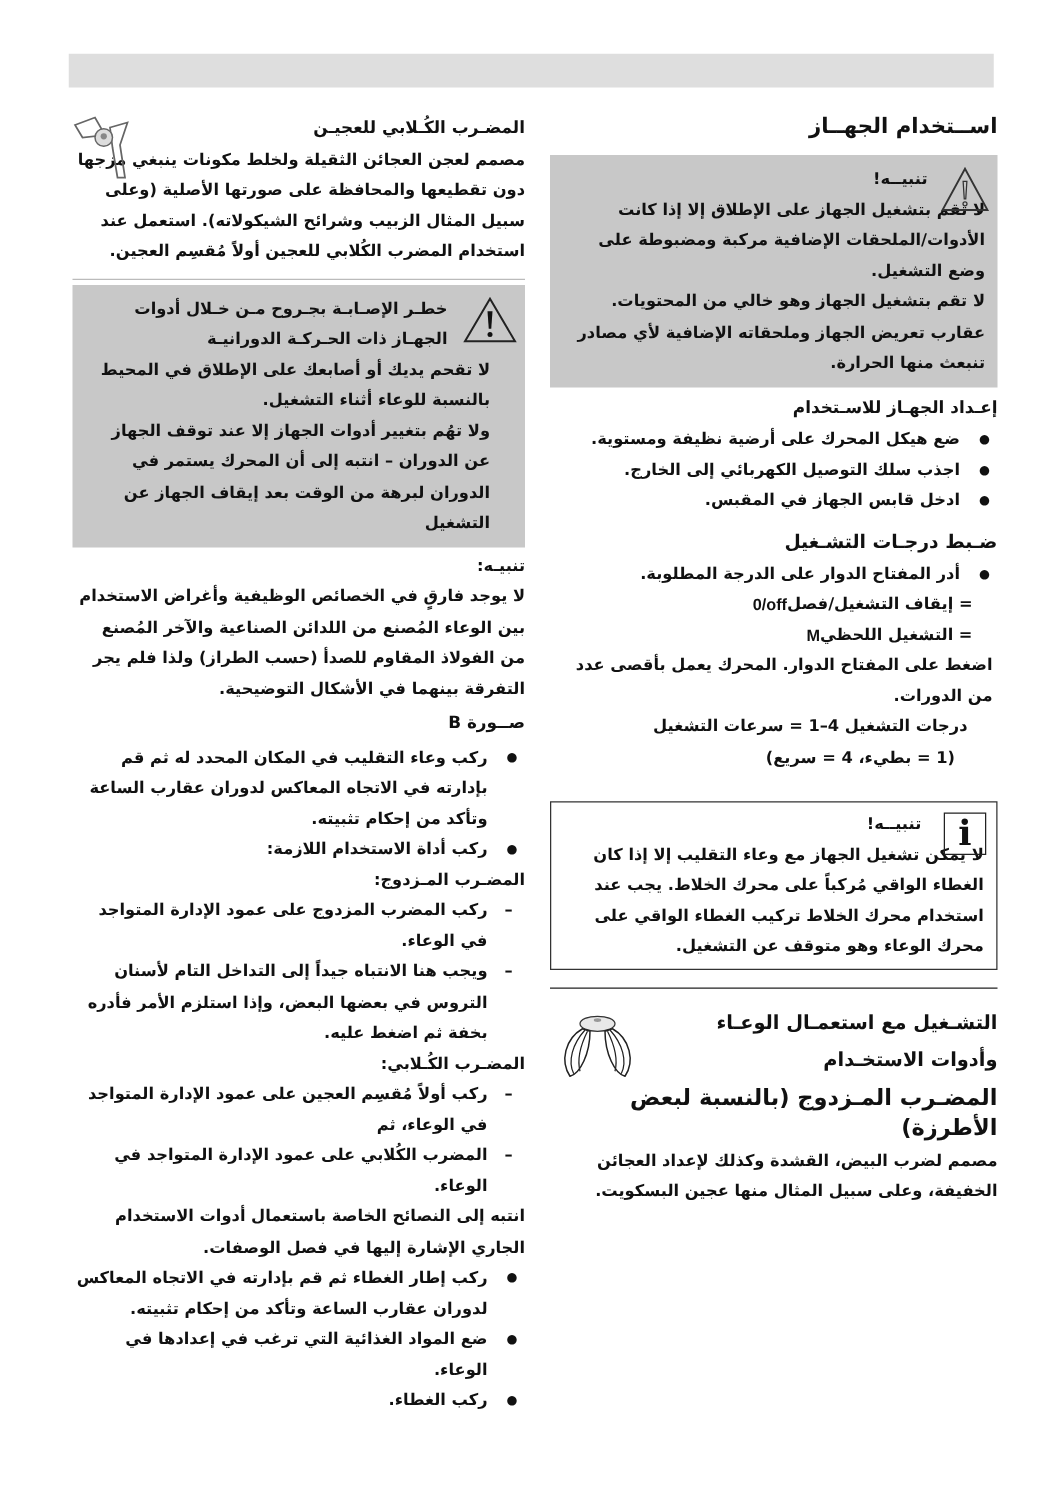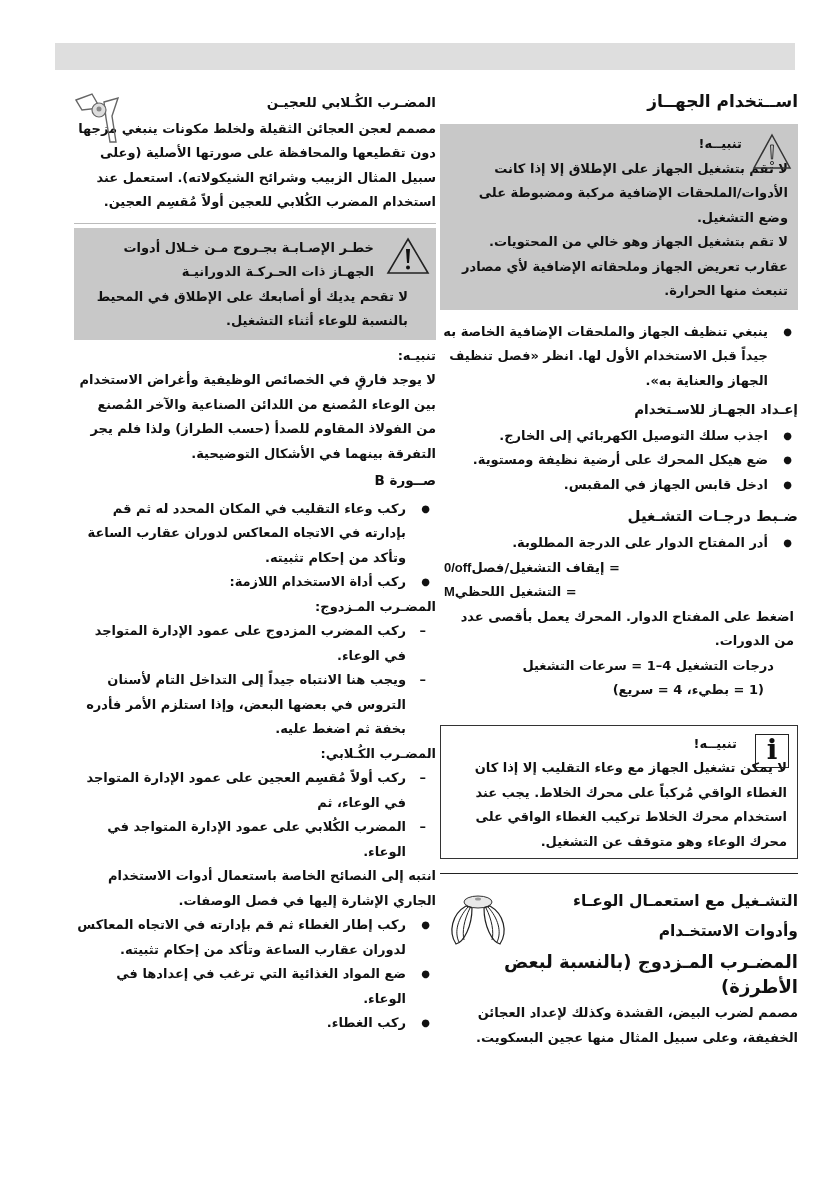--- a/index.html
+++ b/index.html
@@ -1,33 +1,33 @@
 <!DOCTYPE html>
 <html><head>
 <meta charset="utf-8">
 <style>
   html, body { margin: 0; padding: 0; background: #ffffff; }
   body { width: 840px; height: 1190px; position: relative; overflow: hidden;
          font-family: "DejaVu Sans", sans-serif; color: #111; }
   .topbar { position: absolute; left: 55px; top: 43px; width: 740px; height: 27px; background: #dedede; }
   .col { position: absolute; top: 80px; direction: rtl; text-align: right; font-size: 13px; line-height: 24.5px; font-weight: bold; }
   .col-right { left: 440px; width: 358px; }
-  .col-left { left: 74px; width: 362px; }
+  .col-left { left: 58px; width: 362px; }
   .h1 { font-size: 17px; font-weight: bold; margin: 8px 0 10px 0; line-height: 26px; }
   .h2 { font-size: 13.5px; font-weight: bold; margin: 4px 0 2px 0; }
   .grey-box { background: #c8c8c8; padding: 8px 10px 6px 8px; position: relative; }
   .warn-icon { position: absolute; right: 6px; top: 8px; width: 40px; height: 40px; }
   .indent-head { padding-right: 46px; }
   p { margin: 0; }
   ul { list-style: none; margin: 0; padding: 0; }
   li.bullet { position: relative; padding-right: 30px; }
   li.bullet::before { content: "\25CF"; position: absolute; right: 6px; top: 0; font-size: 10px; }
   li.dash { position: relative; padding-right: 30px; }
   li.dash::before { content: "\2013"; position: absolute; right: 10px; top: 0; }
-  .setting-row { display: flex; direction: ltr; justify-content: flex-start; padding: 0 20px 0 4px; }
+  .setting-row { display: flex; direction: ltr; justify-content: flex-end; padding: 0 20px 0 4px; }
   .setting-row .k { font-family: "Liberation Sans", sans-serif; font-weight: bold; }
   .setting-row .v { direction: rtl; }
   .info-box { border: 1px solid #333; padding: 6px 10px 4px 8px; position: relative; margin-top: 22px; }
   .info-icon { position: absolute; right: 8px; top: 8px; width: 34px; height: 34px; border: 1.5px solid #222; box-sizing: border-box;
                display: flex; align-items: center; justify-content: center; font-family: "DejaVu Serif", serif; font-size: 28px; font-weight: bold; }
   .info-head { padding-right: 50px; }
   .rule { border-top: 1.5px solid #222; margin-top: 14px; }
   .whisk-icon { position: absolute; }
   .dough-hook-icon { position: absolute; }
   .sep-line { border-top: 1px solid #bbb; margin-top: 8px; }
@@ -44,28 +44,25 @@
     <svg class="warn-icon" viewBox="0 0 40 40">
       <polygon points="20,3 38,36 2,36" fill="none" stroke="#333" stroke-width="1.5"></polygon>
       <path d="M18.5,13 L21.5,13 L20.6,27 L19.4,27 Z" fill="none" stroke="#333" stroke-width="1"></path>
       <circle cx="20" cy="31" r="1.6" fill="none" stroke="#333" stroke-width="1"></circle>
     </svg>
     <p class="indent-head">تنبيــه!</p>
     <p>لا تقم بتشغيل الجهاز على الإطلاق إلا إذا كانت الأدوات/الملحقات الإضافية مركبة ومضبوطة على وضع التشغيل.</p>
     <p>لا تقم بتشغيل الجهاز وهو خالي من المحتويات. عقارب تعريض الجهاز وملحقاته الإضافية لأي مصادر تنبعث منها الحرارة.</p>
   </div>
 
-  <ul style="margin-top:10px;">
-    <li class="bullet">ينبغي تنظيف الجهاز والملحقات الإضافية الخاصة به جيداً قبل الاستخدام الأول لها. انظر «فصل تنظيف الجهاز والعناية به».</li>
-  </ul>
 
   <div class="h2">إعـداد الجهـاز للاسـتخدام</div>
   <ul>
+    <li class="bullet">ضع هيكل المحرك على أرضية نظيفة ومستوية.</li>
     <li class="bullet">اجذب سلك التوصيل الكهربائي إلى الخارج.</li>
-    <li class="bullet">ضع هيكل المحرك على أرضية نظيفة ومستوية.</li>
     <li class="bullet">ادخل قابس الجهاز في المقبس.</li>
   </ul>
 
   <div class="h1" style="font-size:15px;margin:6px 0 2px 0;">ضـبط درجـات التشـغيل</div>
   <ul>
     <li class="bullet">أدر المفتاح الدوار على الدرجة المطلوبة.</li>
   </ul>
   <div class="setting-row">
     <span class="k">0/off</span>
     <span class="v">= إيقاف التشغيل/فصل</span>
@@ -117,20 +114,21 @@
   <div class="sep-line"></div>
 
   <div class="grey-box" style="margin-top:4px;">
     <svg class="warn-icon" style="width:44px;height:40px;" viewBox="0 0 44 40">
       <polygon points="22,3 42,37 2,37" fill="none" stroke="#222" stroke-width="1.6"></polygon>
       <path d="M20,13 L24,13 L23,27 L21,27 Z" fill="#111"></path>
       <circle cx="22" cy="31.5" r="2" fill="#111"></circle>
     </svg>
     <p class="indent-head" style="padding-right:52px;">خطـر الإصـابـة بجـروح مـن خـلال أدوات الجهـاز ذات الحـركـة الدورانيـة</p>
     <p style="padding-right:18px;">لا تقحم يديك أو أصابعك على الإطلاق في المحيط بالنسبة للوعاء أثناء التشغيل.</p>
+    <p style="padding-right:18px;">ولا تهُم بتغيير أدوات الجهاز إلا عند توقف الجهاز عن الدوران – انتبه إلى أن المحرك يستمر في الدوران لبرهة من الوقت بعد إيقاف الجهاز عن التشغيل</p>
   </div>
 
   <p style="margin-top:4px;">تنبيـه:</p>
   <p>لا يوجد فارقٍ في الخصائص الوظيفية وأغراض الاستخدام بين الوعاء المُصنع من اللدائن الصناعية والآخر المُصنع من الفولاذ المقاوم للصدأ (حسب الطراز) ولذا فلم يجر التفرقة بينهما في الأشكال التوضيحية.</p>
   <div class="h2" style="margin-top:2px;">صــورة B</div>
 
   <ul style="margin-top:4px;text-align:right;">
     <li class="bullet">ركب وعاء التقليب في المكان المحدد له ثم قم بإدارته في الاتجاه المعاكس لدوران عقارب الساعة وتأكد من إحكام تثبيته.</li>
     <li class="bullet">ركب أداة الاستخدام اللازمة:</li>
     <li style="padding-right:0;">المضـرب المـزدوج:</li>

